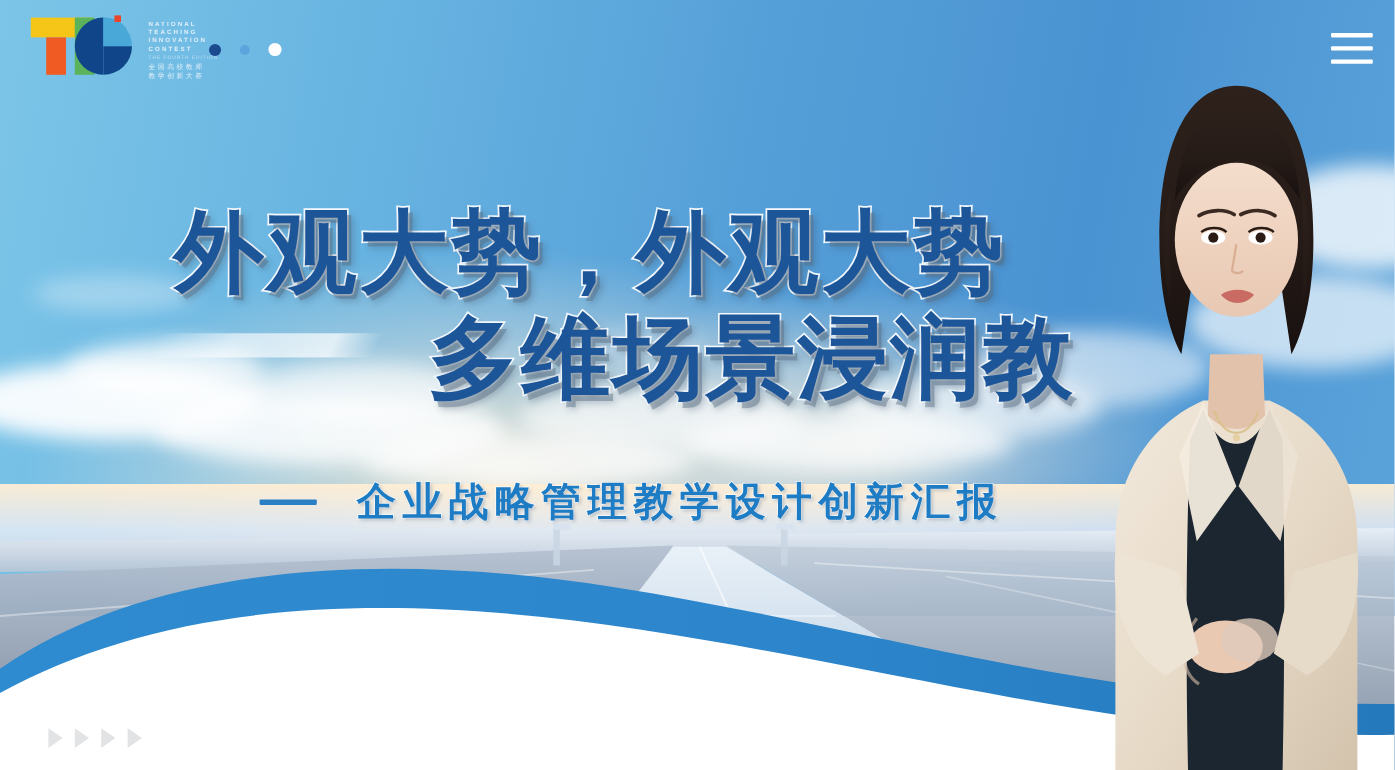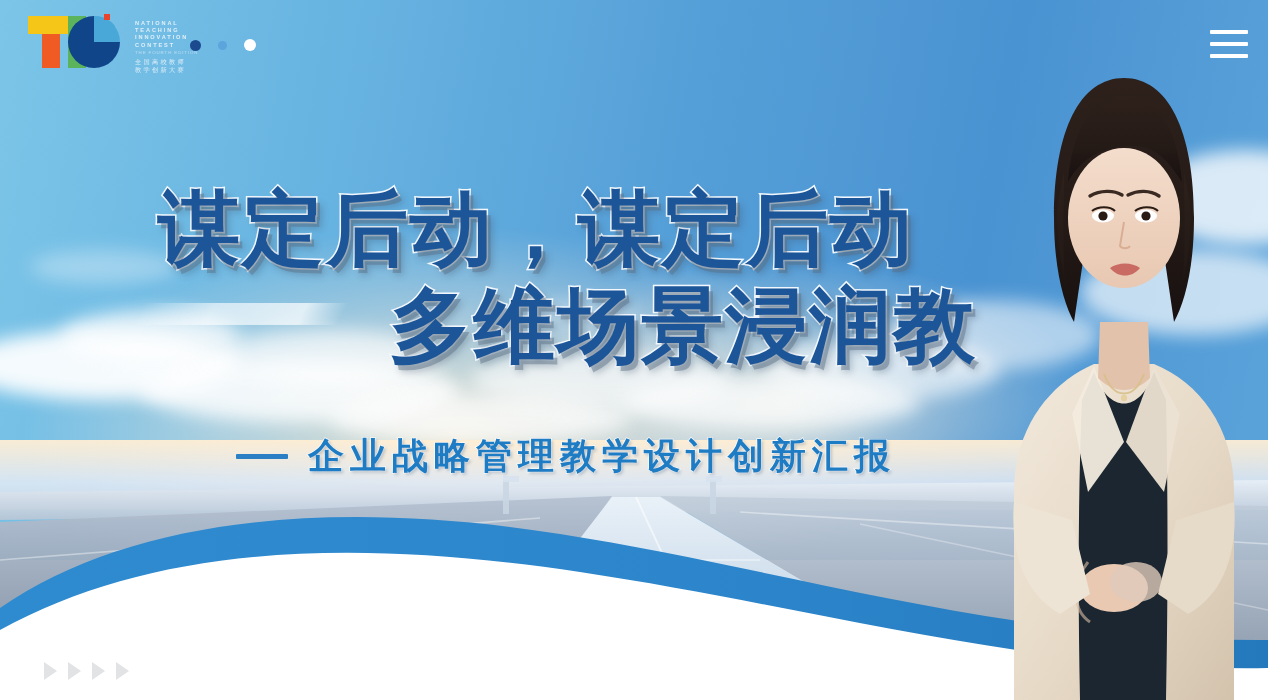--- a/index.html
+++ b/index.html
@@ -90,20 +90,21 @@
 
   .subtitle-row { position:absolute; left:236px; top:432px; display:flex; align-items:center; gap:20px; }
   .sub-dash { width:52px; height:5px; background:#2b7fc4; border-radius:1px; }
   .subtitle {
     font-family:"DejaVu Sans","Liberation Sans",sans-serif;
     font-weight:700; font-size:36px; letter-spacing:6px; white-space:nowrap;
     color:#1e7cc4;
     -webkit-text-stroke:1.4px rgba(255,255,255,.85);
     paint-order:stroke fill;
     text-shadow:2px 2px 3px rgba(70,95,125,.28);
+    margin-left:16px;
   }
 
   
   .presenter { position:absolute; right:0px; top:22px; width:300px; height:678px; }
 
   
   .play-arrows { position:absolute; left:44px; top:662px; display:flex; gap:11px; align-items:center; }
   .arrow {
     width:0; height:0; border-left:13px solid #e2e3e4;
     border-top:9px solid transparent; border-bottom:9px solid transparent;
@@ -230,21 +231,21 @@
   </div>
 
   <div class="hamburger">
     <i></i>
     <i></i>
     <i></i>
   </div>
 
   <div class="title-block">
     <div class="title-deco"></div>
-    <div class="title-line l1">谋定后动，谋定后动</div>
+    <div class="title-line l1">外观大势，外观大势</div>
     <div class="title-line l2">多维场景浸润教</div>
     <div class="subtitle-row">
       <span class="sub-dash"></span>
       <span class="subtitle">企业战略管理教学设计创新汇报</span>
     </div>
   </div>
 
   <div class="presenter">
     <svg width="300" height="678" viewBox="0 0 300 678">
       <defs>

